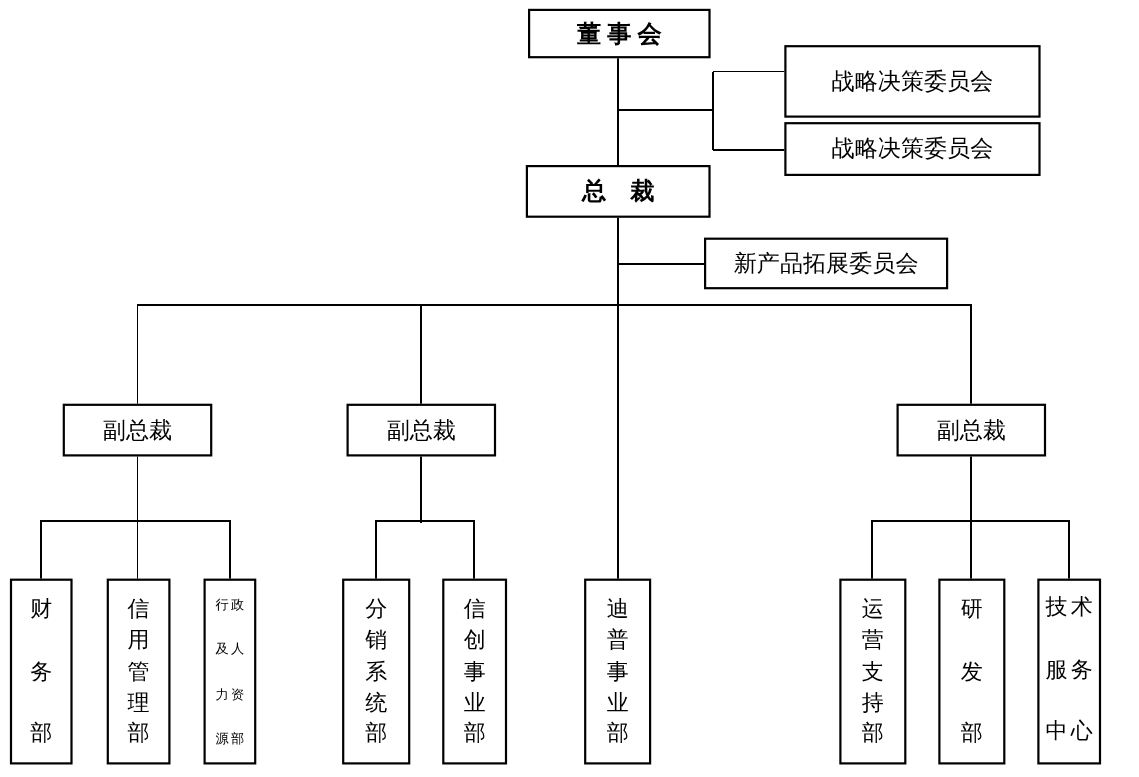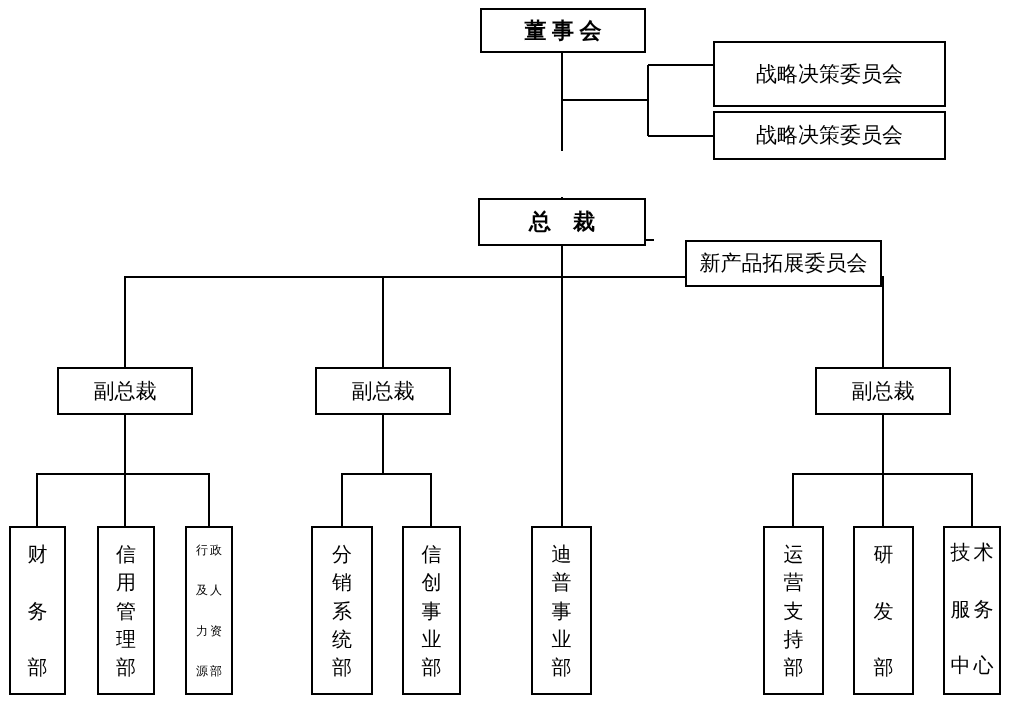--- a/index.html
+++ b/index.html
@@ -101,25 +101,25 @@
   </div>
 
   <div class="node" style="left:713px;top:41px;width:233px;height:66px;">
     <span>战略决策委员会</span>
   </div>
 
   <div class="node" style="left:713px;top:111px;width:233px;height:49px;">
     <span>战略决策委员会</span>
   </div>
 
-  <div class="node bold" style="left:478px;top:150px;width:168px;height:48px;margin-top:48px;">
+  <div class="node bold" style="left:478px;top:150px;width:168px;height:48px;">
     <span>总　裁</span>
   </div>
 
-  <div class="node" style="left:685px;top:216px;width:197px;height:47px;margin-top:24px;">
+  <div class="node" style="left:640px;top:216px;width:222px;height:47px;">
     <span>新产品拓展委员会</span>
   </div>
 
   <div class="node" style="left:57px;top:367px;width:136px;height:48px;">
     <span>副总裁</span>
   </div>
 
   <div class="node" style="left:315px;top:367px;width:136px;height:48px;">
     <span>副总裁</span>
   </div>

